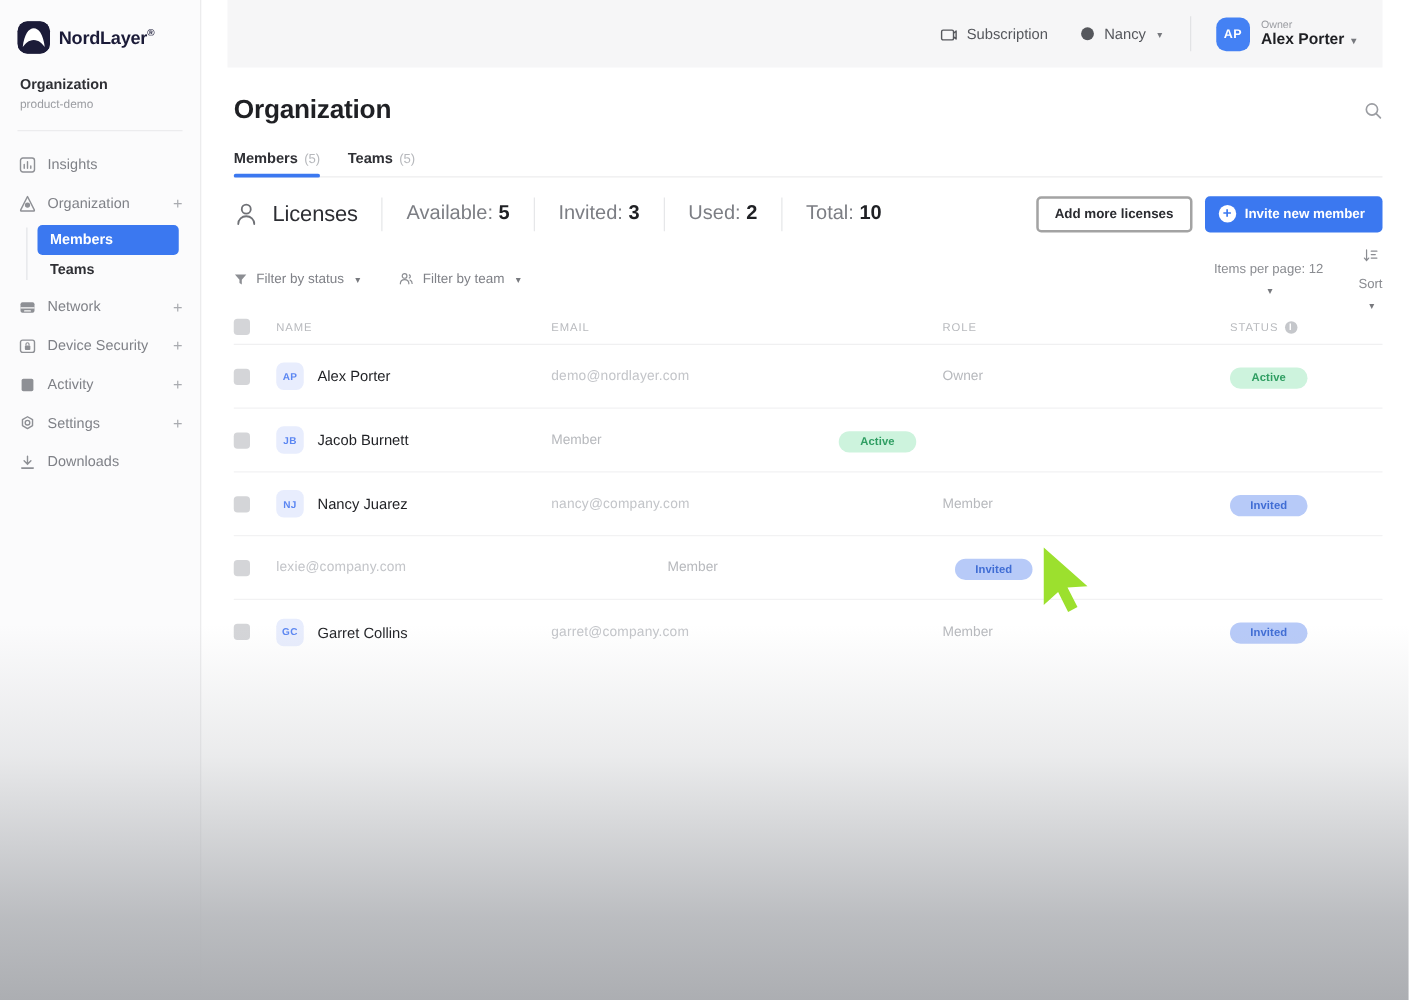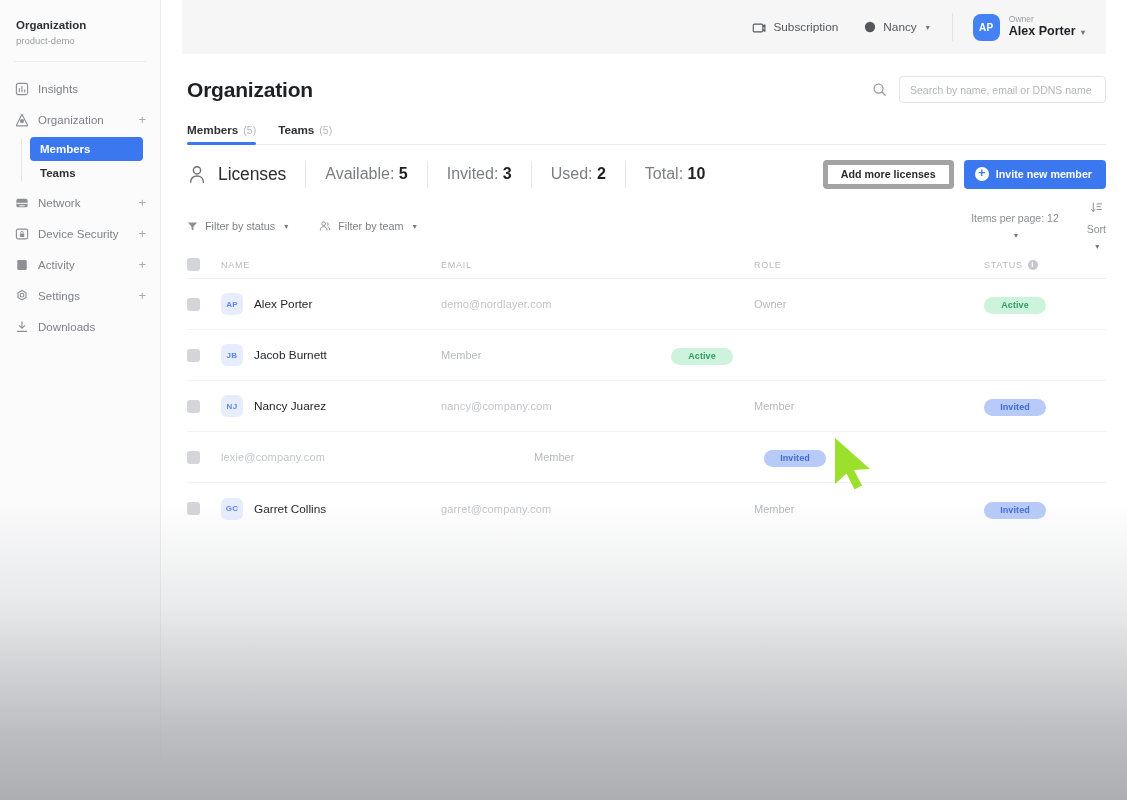--- a/index.html
+++ b/index.html
@@ -167,21 +167,21 @@
     height: 58px;
   }
   .lic-user-ico { color: #6f7176; margin-right: 11px; display: flex; }
   .lic-title { font-size: 17.5px; color: #2d2e33; font-weight: 400; letter-spacing: -0.1px; }
   .lic-sep { width: 1px; height: 27px; background: #e6e7e9; margin: 0 19px; }
   .lic-stat { font-size: 16px; color: #7c7e84; font-weight: 400; white-space: nowrap; }
   .lic-stat b { color: #1f2024; font-weight: 700; }
   .lic-spacer { flex: 1 1 auto; }
   .btn-ghost {
     height: 29px; padding: 0 13px;
-    border: 5px solid #a3a3a3; border-radius: 4px; background: #fff;
+    border: 2px solid #a3a3a3; border-radius: 4px; background: #fff;
     font-size: 10.7px; font-weight: 700; color: #2b2c31; cursor: pointer;
     font-family: "Liberation Sans", sans-serif;
     white-space: nowrap;
   }
   .btn-primary {
     height: 29px; padding: 0 14px 0 11px; margin-left: 10px;
     border: none; border-radius: 4px; background: #3b78f0;
     font-size: 10.7px; font-weight: 700; color: #fff; cursor: pointer;
     display: inline-flex; align-items: center; gap: 7px;
     font-family: "Liberation Sans", sans-serif;
@@ -257,20 +257,29 @@
   
   #cursor { position: absolute; left: 833px; top: 437px; z-index: 60; pointer-events: none; }
 </style>
 </head>
 <body>
 
 <div id="app">
 
   <aside class="sidebar">
 
+    <div class="logo-row">
+      <div class="logo-mark">
+        <svg class="logo-svg" viewBox="0 0 26 26" width="26" height="26" aria-hidden="true">
+          <rect width="26" height="26" rx="8" fill="#1b1b38"></rect>
+          <path d="M4.2 20.5 C5.4 10.4 9.0 5.6 13 5.6 C17 5.6 20.6 10.4 21.8 20.5 C19.6 18.0 17.2 15.0 13 15.0 C8.8 15.0 6.4 18.0 4.2 20.5 Z" fill="#ffffff"></path>
+        </svg>
+      </div>
+      <div class="logo-text"><span>NordLayer</span><span class="tm">®</span></div>
+    </div>
 
     <div class="org-block">
       <div class="org-name">Organization</div>
       <div class="org-sub">product-demo</div>
     </div>
     <div class="sb-divider"></div>
 
     <nav class="nav">
 
       <div class="nav-item">
@@ -397,21 +406,20 @@
 
     <div class="page-head">
       <h1 class="page-title">Organization</h1>
       <div class="search-wrap">
         <span class="search-ico">
           <svg width="15" height="15" viewBox="0 0 16 16" fill="none" stroke="#9b9da2" stroke-width="1.4" stroke-linecap="round">
             <circle cx="7" cy="7" r="4.8"></circle>
             <path d="M10.6 10.6 L14.2 14.2"></path>
           </svg>
         </span>
-        <input class="search-box" type="text" value="" placeholder="Search by name, email or DDNS name" style="">
       </div>
     </div>
 
     <div class="tabs">
       <div class="tab active">
         <span class="tab-label">Members</span>
         <span class="tab-count">(5)</span>
       </div>
       <div class="tab">
         <span class="tab-label">Teams</span>

